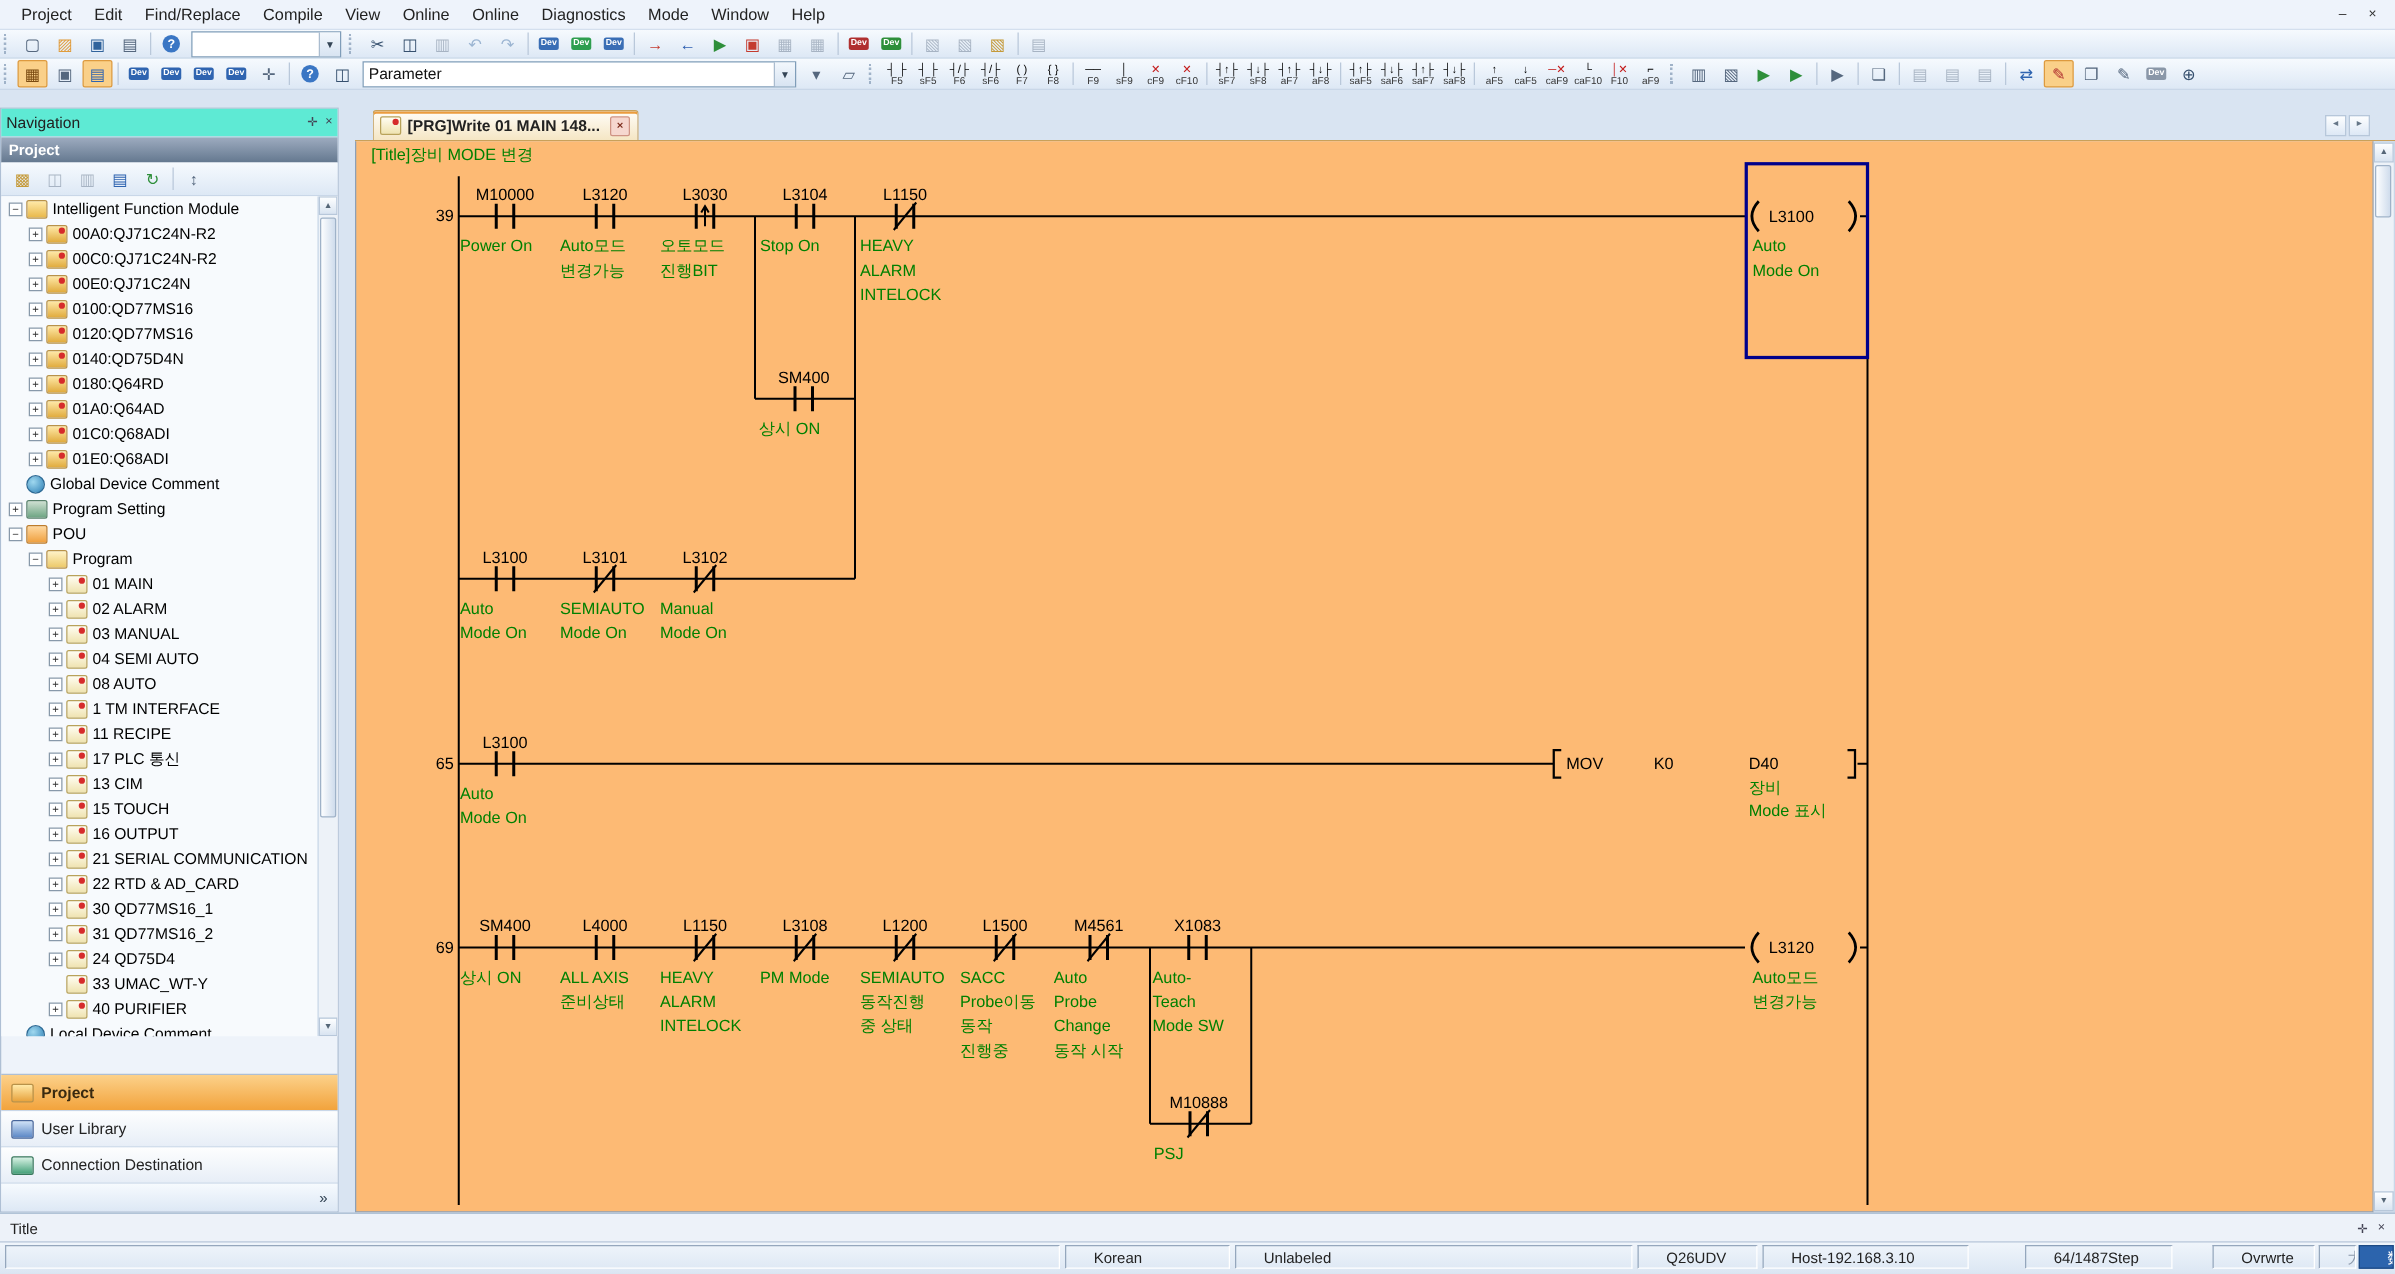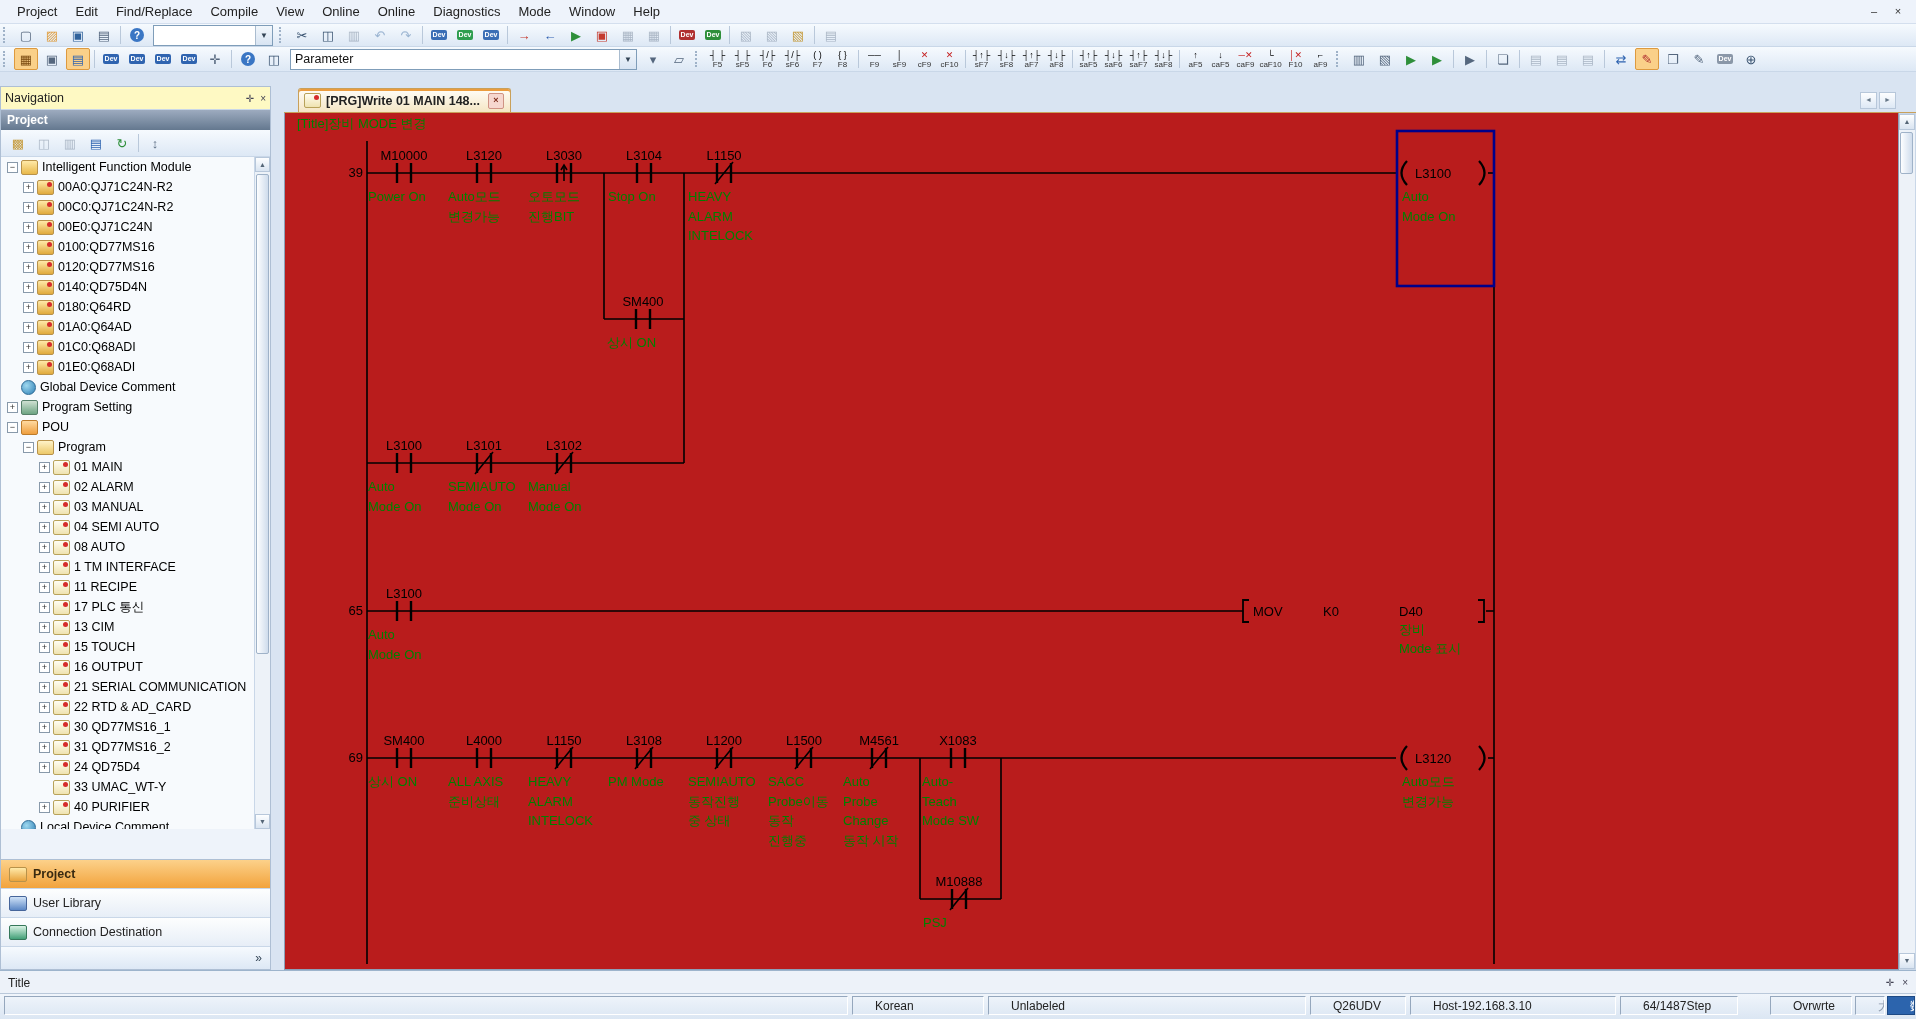--- a/index.html
+++ b/index.html
@@ -30,21 +30,21 @@
     border-left:1px solid #aabccf;display:flex;align-items:center;justify-content:center;font-size:8px;color:#345;}
   .lbtn{width:23px;height:23px;margin:0;display:flex;flex-direction:column;align-items:center;
     justify-content:center;border:1px solid transparent;border-radius:2px;cursor:default;}
   .lbtn .sym{font-size:9px;line-height:11px;color:#000;white-space:nowrap;}
   .lbtn .sym.red{color:#c41e1e;}
   .lbtn .lab{font-size:8px;line-height:8px;color:#333;}
   
   #workspace{position:absolute;left:0;top:72px;right:0;bottom:49px;background:#d9e4f2;padding-top:14px;box-sizing:border-box;display:flex;}
   
   #nav{width:271px;display:flex;flex-direction:column;background:#eef3fa;border:1px solid #aebfd4;box-sizing:border-box;}
-  #nav-header{height:22px;display:flex;align-items:center;background:#fef9c3;border-bottom:1px solid #c9d7e8;
+  #nav-header{height:22px;display:flex;align-items:center;background:#5eead4;border-bottom:1px solid #c9d7e8;
     font-size:12.5px;color:#222;padding:0 4px;}
   #nav-header .hic{margin-left:auto;display:flex;gap:6px;font-size:10px;color:#445;}
   #proj-header{height:20px;background:linear-gradient(#9dabbf,#64788f);color:#fff;font-size:12px;
     font-weight:bold;display:flex;align-items:center;padding-left:6px;}
   #nav-tools{height:26px;display:flex;align-items:center;background:linear-gradient(#f6fafe,#dde8f5);
     border-bottom:1px solid #c9d7e8;padding-left:4px;}
   #nav-tree{position:relative;height:672px;overflow:hidden;background:#f7fafd;}
   .trow{height:20px;display:flex;align-items:center;font-size:12.5px;color:#000;white-space:nowrap;cursor:default;}
   .exp{width:11px;height:11px;border:1px solid #8899aa;background:#fff;font-size:9px;line-height:9px;
     text-align:center;color:#333;margin-right:3px;flex:none;box-sizing:border-box;}
@@ -81,21 +81,21 @@
   #doc-tab{display:flex;align-items:center;margin-left:14px;height:23px;padding:0 6px 0 5px;
     background:linear-gradient(#fffdf8,#f5e6c4);border:1px solid #c9a05a;border-bottom:none;
     border-radius:3px 3px 0 0;box-shadow:inset 0 2px 0 #eb9c3e;font-size:12.5px;font-weight:bold;color:#222;}
   #doc-tab .ti{margin-right:5px;}
   #tab-close{width:14px;height:14px;margin-left:8px;background:#f6d7cf;border:1px solid #cf9384;
     border-radius:2px;font-size:9px;line-height:12px;text-align:center;color:#7a2a1a;}
   #tab-arrows{position:absolute;right:20px;bottom:3px;display:flex;gap:2px;}
   .tab-arr{width:15px;height:15px;border:1px solid #b7c7da;background:linear-gradient(#fdfeff,#dde8f5);
     font-size:7px;line-height:14px;text-align:center;color:#678;}
   #canvas-wrap{flex:1;display:flex;min-height:0;}
-  #ladder-canvas{flex:1;background:#b91c1c;border:1px solid #8ca0b8;border-top:none;position:relative;overflow:hidden;}
+  #ladder-canvas{flex:1;background:#fdba74;border:1px solid #8ca0b8;border-top:none;position:relative;overflow:hidden;}
   #ladder-svg{position:absolute;left:0;top:0;}
   #ed-vsb{width:17px;background:#edf2f8;border:1px solid #c9d7e8;border-left:none;position:relative;box-sizing:border-box;}
   #ed-vsb .sbbtn{height:16px;}
   #ed-vsb .down{position:absolute;bottom:0;}
   svg text{font-family:"Liberation Sans",sans-serif;}
   .dv{font-size:13px;fill:#000;}
   .cm{font-size:13px;fill:#008000;}
   
   #outputbar{position:absolute;left:0;bottom:25px;width:100%;height:24px;background:#edf2f9;
     border-top:1px solid #9db4cc;display:flex;align-items:center;padding:0 8px;box-sizing:border-box;font-size:12px;color:#222;}
@@ -825,18 +825,18 @@
     <span>✛</span>
     <span>×</span>
   </span>
 </div>
 
 <div id="statusbar">
     <div class="seg" style="left: 4px; width: 844px;"></div>
     <div class="seg" style="left: 852px; width: 132px;">Korean</div>
     <div class="seg" style="left: 988px; width: 318px;">Unlabeled</div>
     <div class="seg" style="left: 1310px; width: 96px;">Q26UDV</div>
-    <div class="seg" style="left: 1410px; width: 206px;">Host-192.168.3.10</div>
+    <div class="seg" style="left: 1410px; width: 165px;">Host-192.168.3.10</div>
     <div class="seg" style="left: 1620px; width: 118px;">64/1487Step</div>
     <div class="seg" style="left: 1770px; width: 82px;">Ovrwrte</div>
     <div class="seg mut" style="left: 1855px; width: 30px;">大写</div>
     <div class="seg blue" style="left: 1887px; width: 28px;">数字</div>
   </div>
 
 </body></html>

